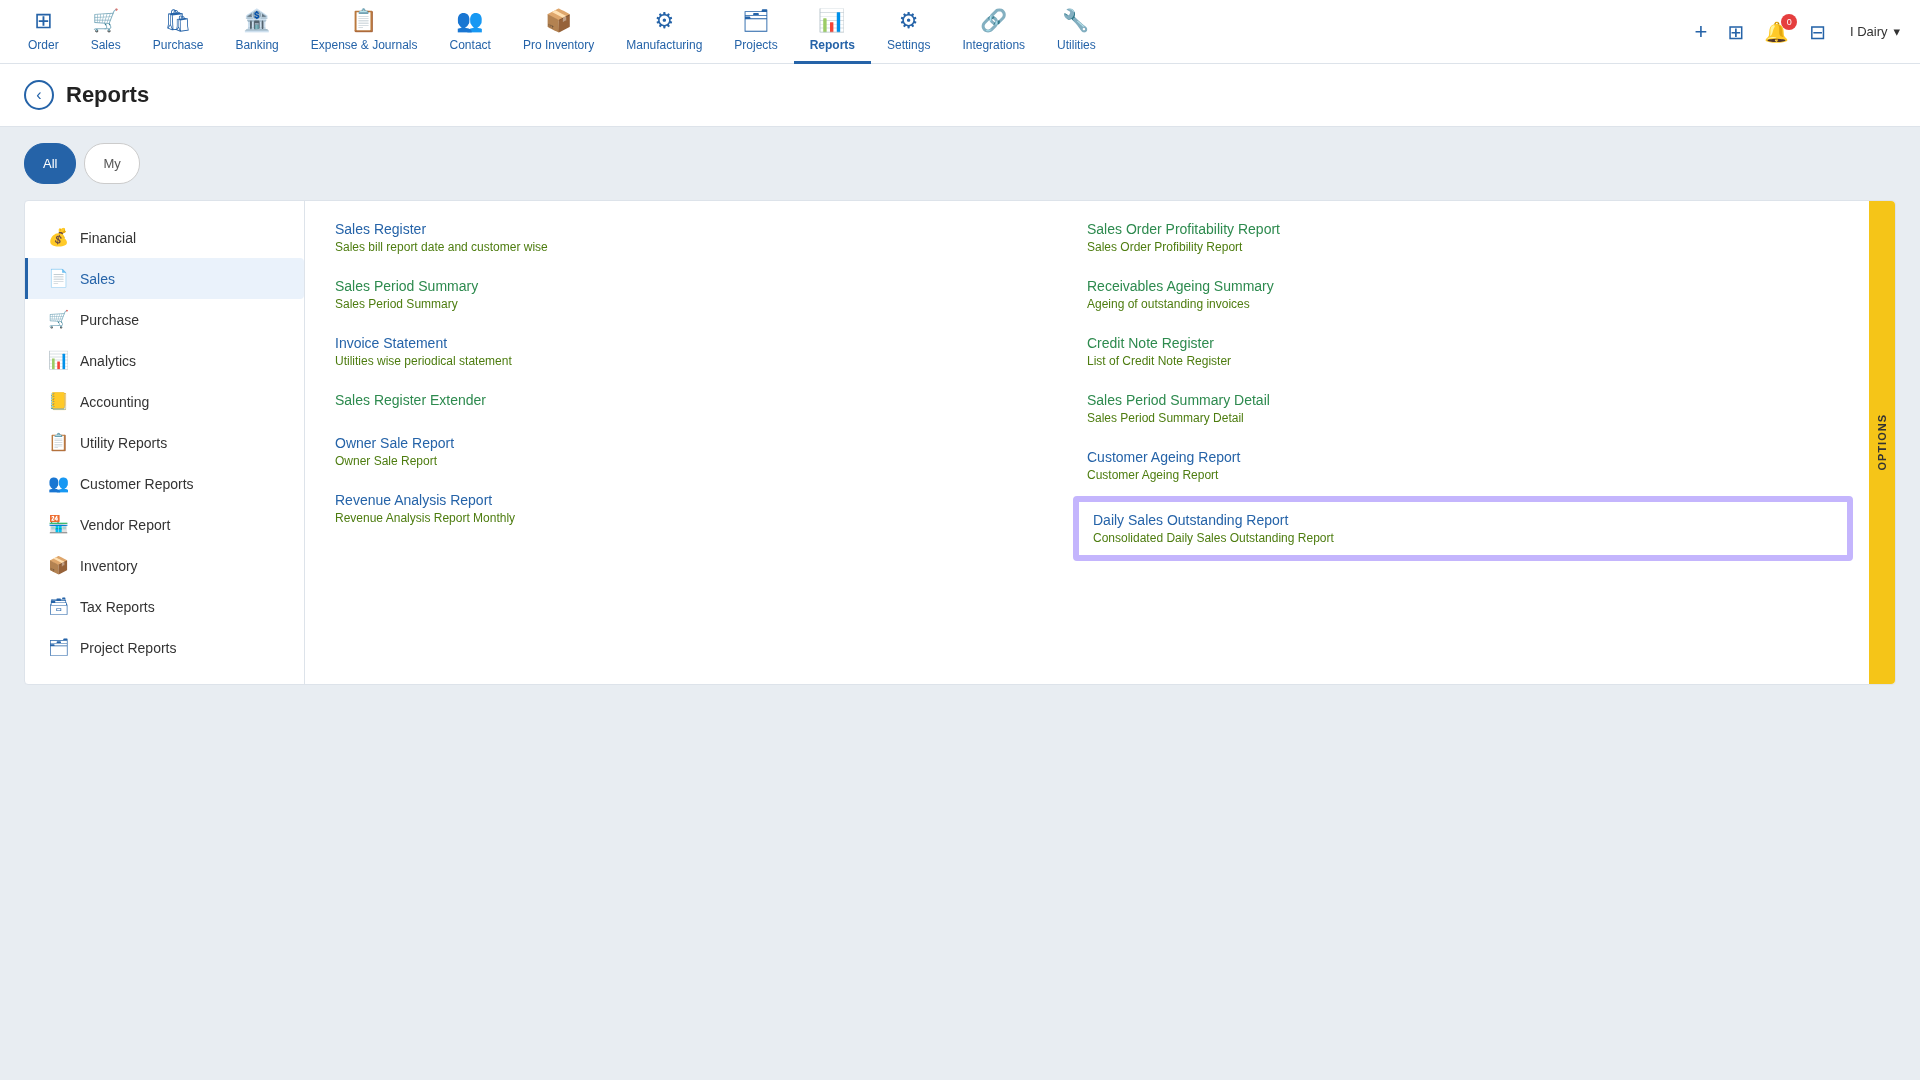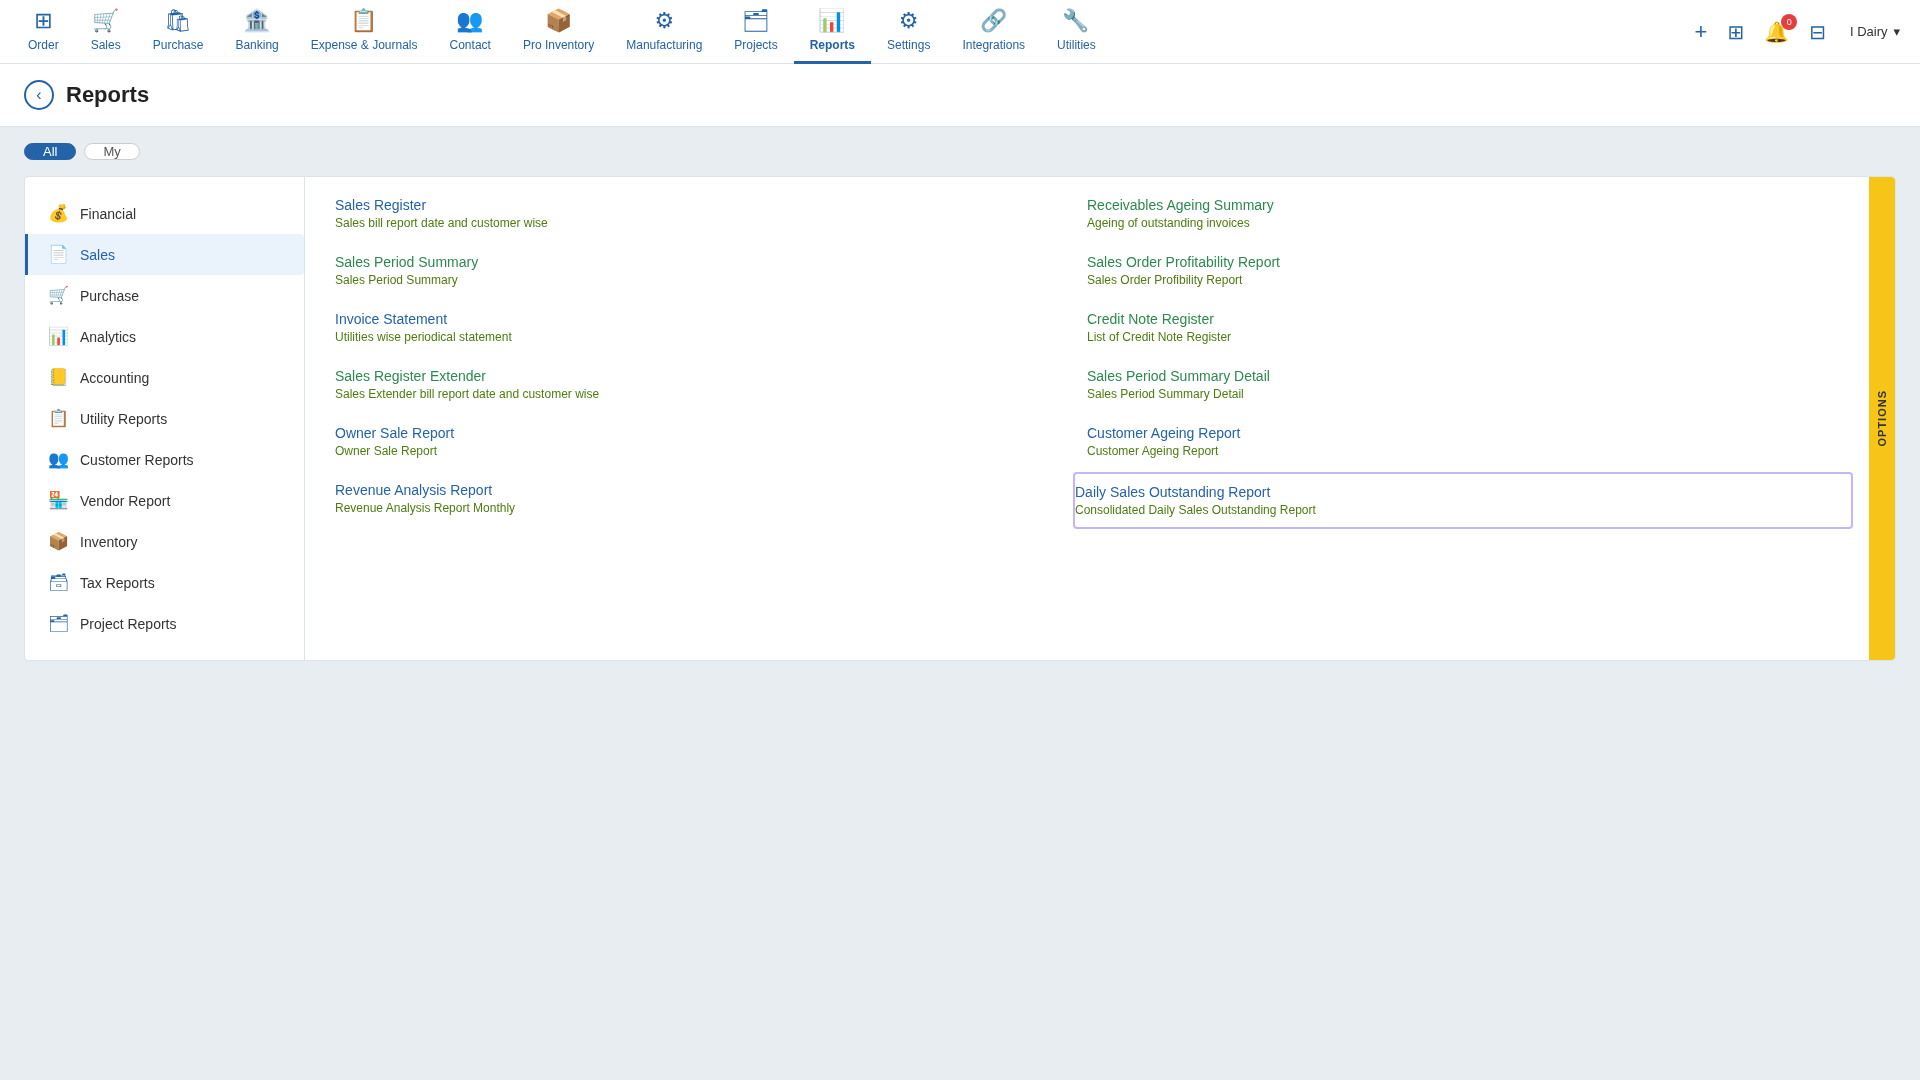--- a/index.html
+++ b/index.html
@@ -48,21 +48,21 @@
     .back-btn {
       width: 30px; height: 30px; border-radius: 50%; border: 2px solid #2563a8;
       display: flex; align-items: center; justify-content: center;
       cursor: pointer; color: #2563a8; font-size: 16px; background: #fff;
     }
     .page-title { font-size: 22px; font-weight: 600; color: #222; }
 
     
     .filter-tabs { padding: 16px 24px; display: flex; gap: 8px; }
     .filter-tab {
-      padding: 0 18px; border-radius: 20px; border: 1px solid #ccc;
+      padding: 12px 18px; border-radius: 20px; border: 1px solid #ccc;
       cursor: pointer; font-size: 13px; background: #fff; color: #555;
     }
     .filter-tab.active { background: #2563a8; color: #fff; border-color: #2563a8; }
 
     
     .main-content {
       display: flex; margin: 0 24px 24px 24px; background: #fff;
       border-radius: 4px; border: 1px solid #dde3ea; min-height: 480px;
     }
 
@@ -87,21 +87,21 @@
     .reports-column { flex: 1; display: flex; flex-direction: column; gap: 24px; }
     .report-item { cursor: pointer; }
     .report-name {
       font-size: 14px; color: #2563a8; font-weight: 500; margin-bottom: 3px;
     }
     .report-name.green { color: #2d8a4e; }
     .report-desc { font-size: 12px; color: #4d7c0f; }
 
     
     .report-item.highlighted {
-      border: 2px solid #c4b5fd; border-radius: 4px; padding: 10px 0;
+      border: 6px solid #c4b5fd; border-radius: 4px; padding: 10px 14px;
       margin: -10px -14px;
     }
 
     
     .options-panel {
       width: 26px; background: #f5c518; display: flex; align-items: center;
       justify-content: center; border-radius: 0 4px 4px 0; cursor: pointer;
       flex-shrink: 0;
     }
     .options-text {
@@ -260,46 +260,45 @@
         <div class="report-desc">Sales Period Summary</div>
       </div>
 
       <div class="report-item">
         <div class="report-name">Invoice Statement</div>
         <div class="report-desc">Utilities wise periodical statement</div>
       </div>
 
       <div class="report-item">
         <div class="report-name green">Sales Register Extender</div>
-        <div class="report-desc">Sales Extender bill report date and customer wise</div>
       </div>
 
 
       <div class="report-item">
         <div class="report-name">Owner Sale Report</div>
         <div class="report-desc">Owner Sale Report</div>
       </div>
 
       <div class="report-item">
         <div class="report-name">Revenue Analysis Report</div>
         <div class="report-desc">Revenue Analysis Report Monthly</div>
       </div>
 
     </div>
 
     <div class="reports-column">
 
       <div class="report-item">
+        <div class="report-name green">Sales Order Profitability Report</div>
+        <div class="report-desc">Sales Order Profibility Report</div>
+      </div>
+
+      <div class="report-item">
         <div class="report-name green">Receivables Ageing Summary</div>
         <div class="report-desc">Ageing of outstanding invoices</div>
-      </div>
-
-      <div class="report-item">
-        <div class="report-name green">Sales Order Profitability Report</div>
-        <div class="report-desc">Sales Order Profibility Report</div>
       </div>
 
       <div class="report-item">
         <div class="report-name green">Credit Note Register</div>
         <div class="report-desc">List of Credit Note Register</div>
       </div>
 
 
       <div class="report-item">
         <div class="report-name green">Sales Period Summary Detail</div>

